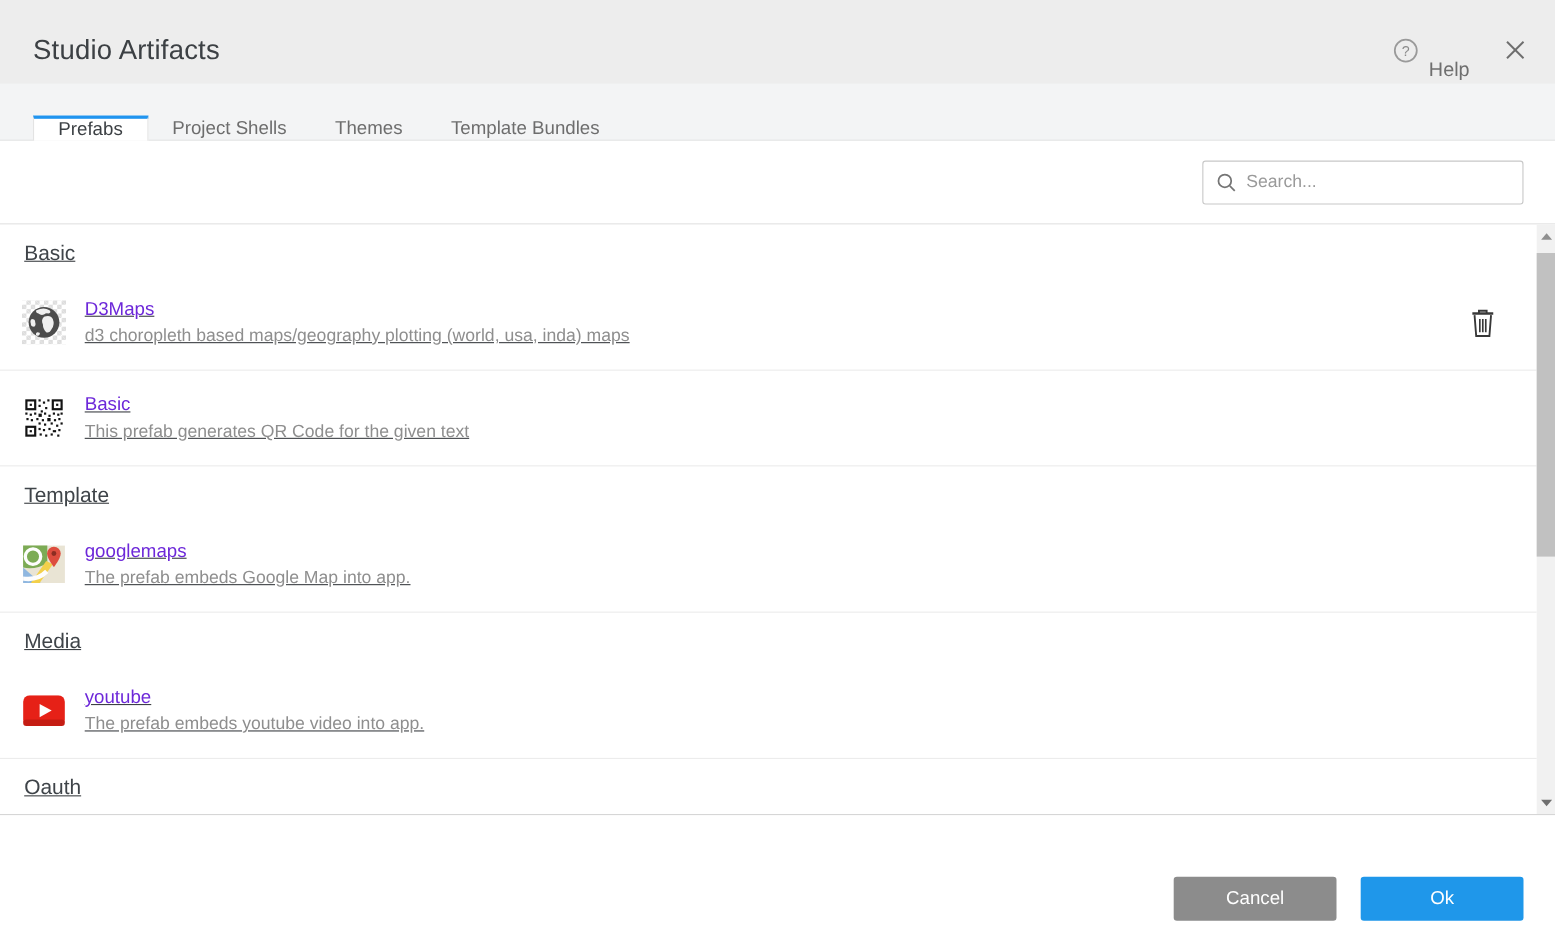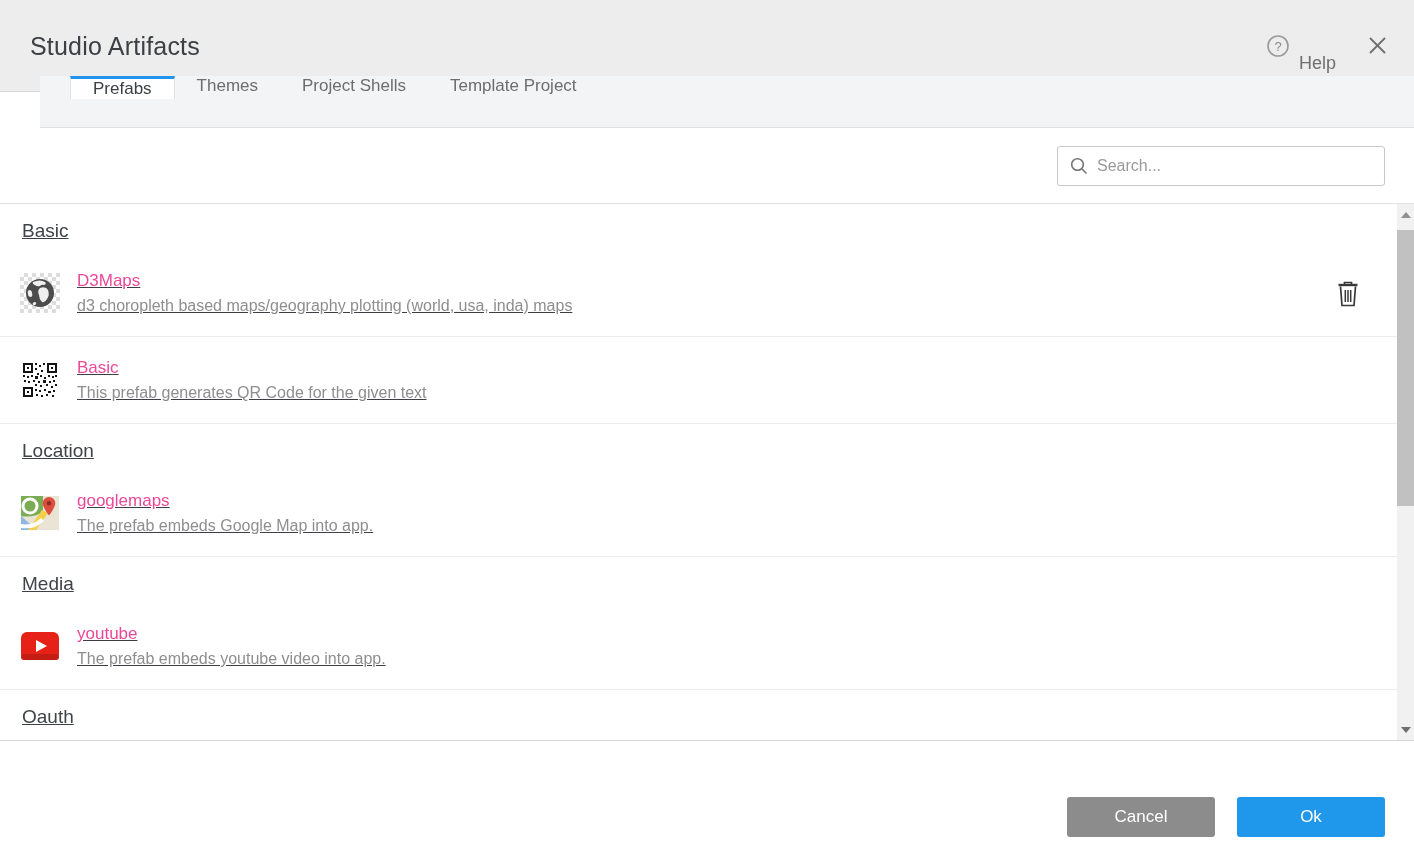--- a/index.html
+++ b/index.html
@@ -28,36 +28,36 @@
   }
   .help-label{font-size:18px;color:#6f6f6f;margin-top:35px;}
   .close-btn{
     position:absolute;right:26px;top:50%;transform:translateY(-50%);
     width:22px;height:22px;display:flex;align-items:center;justify-content:center;cursor:pointer;
   }
   
   .tabbar{
     position:absolute;top:76px;left:0;right:0;height:52px;
     background:#f3f4f5;border-bottom:1px solid #e0e0e0;
-    display:flex;align-items:flex-start;padding-left:30px;margin-left:40px;
+    display:flex;align-items:flex-end;padding-left:30px;
   }
   .tab{
     display:flex;align-items:center;padding:0 22px;
     font-size:17px;color:#6d6d6d;cursor:pointer;position:relative;
   }
   .tab.active{
     background:#fff;color:#3c4044;
     border-top:3px solid var(--accent);
     border-left:1px solid #e3e3e3;border-right:1px solid #e3e3e3;
     margin-bottom:-1px;z-index:2;
   }
   
   .search-row{position:absolute;top:128px;left:0;right:0;height:75px;background:#fff;}
   .search-box{
-    position:absolute;right:29px;top:18px;width:328px;height:40px;
+    position:absolute;right:29px;top:18px;width:292px;height:40px;
     border:1px solid #c8c8c8;border-radius:3px;background:#fff;
     display:flex;align-items:center;padding:0 12px;gap:9px;
   }
   .search-box input{
     border:none;outline:none;flex:1;font-size:16px;color:#555;
     font-family:inherit;background:transparent;
   }
   .search-box input::placeholder{color:#9a9a9a;}
   
   .list{
@@ -72,21 +72,21 @@
   }
   .row{
     height:87px;border-bottom:1px solid #ececec;
     display:flex;align-items:center;padding-left:20px;position:relative;cursor:pointer;
   }
   .item-icon{
     width:40px;height:40px;margin-right:17px;flex:0 0 40px;
     display:flex;align-items:center;justify-content:center;
   }
   .item-text{display:flex;flex-direction:column;gap:6px;}
-  .item-title{font-size:17px;color:#ec4899;}
+  .item-title{font-size:17px;color:#6d28d9;}
   .item-desc{font-size:16px;color:#8e8e8e;}
   .delete-btn{
     position:absolute;right:36px;top:50%;transform:translateY(-50%);
     width:26px;height:28px;display:flex;align-items:center;justify-content:center;cursor:pointer;
   }
   .checker{
     background-image:
       linear-gradient(45deg,#ddd 25%,transparent 25%,transparent 75%,#ddd 75%),
       linear-gradient(45deg,#ddd 25%,#fff 25%,#fff 75%,#ddd 75%);
     background-size:8px 8px;background-position:0 0,4px 4px;
@@ -128,23 +128,23 @@
   <div class="close-btn">
     <svg width="17" height="17" viewBox="0 0 17 17">
       <line x1="1" y1="1" x2="16" y2="16" stroke="#6e6e6e" stroke-width="1.8"></line>
       <line x1="16" y1="1" x2="1" y2="16" stroke="#6e6e6e" stroke-width="1.8"></line>
     </svg>
   </div>
 </div>
 
 <div class="tabbar">
   <div class="tab active">Prefabs</div>
+  <div class="tab">Project Shells</div>
   <div class="tab">Themes</div>
-  <div class="tab">Project Shells</div>
-  <div class="tab">Template Project</div>
+  <div class="tab">Template Bundles</div>
 </div>
 
 <div class="search-row">
   <div class="search-box">
     <span style="display:inline-flex;">
       <svg width="18" height="18" viewBox="0 0 18 18">
         <circle cx="7.5" cy="7.5" r="5.8" fill="none" stroke="#757575" stroke-width="1.6"></circle>
         <line x1="12" y1="12" x2="16.5" y2="16.5" stroke="#757575" stroke-width="1.6"></line>
       </svg>
     </span>
@@ -243,21 +243,21 @@
     </svg>
   </span>
         </div>
     <div class="item-text">
       <div class="item-title">Basic</div>
       <div class="item-desc">This prefab generates QR Code for the given text</div>
     </div>
 
   </div>
 
-  <div class="section-heading">Location</div>
+  <div class="section-heading">Template</div>
 
   <div class="row">
     <div class="item-icon">
           <span style="display:inline-flex;">
     <svg width="40" height="38" viewBox="0 0 40 38">
       <rect x="1" y="2" width="38" height="34" fill="#e9e4d4"></rect>
       <path d="M1,2 h22 v16 q-10,6 -22,4 Z" fill="#7cab55"></path>
       <path d="M1,22 l16,14 h-16 Z" fill="#8fb7e0"></path>
       <path d="M8,36 L22,16 l6,3 L16,36 Z" fill="#f3d04b"></path>
       <path d="M1,30 q12,2 20,-6 l3,3 q-9,9 -23,7 Z" fill="#fdfdfd"></path>

